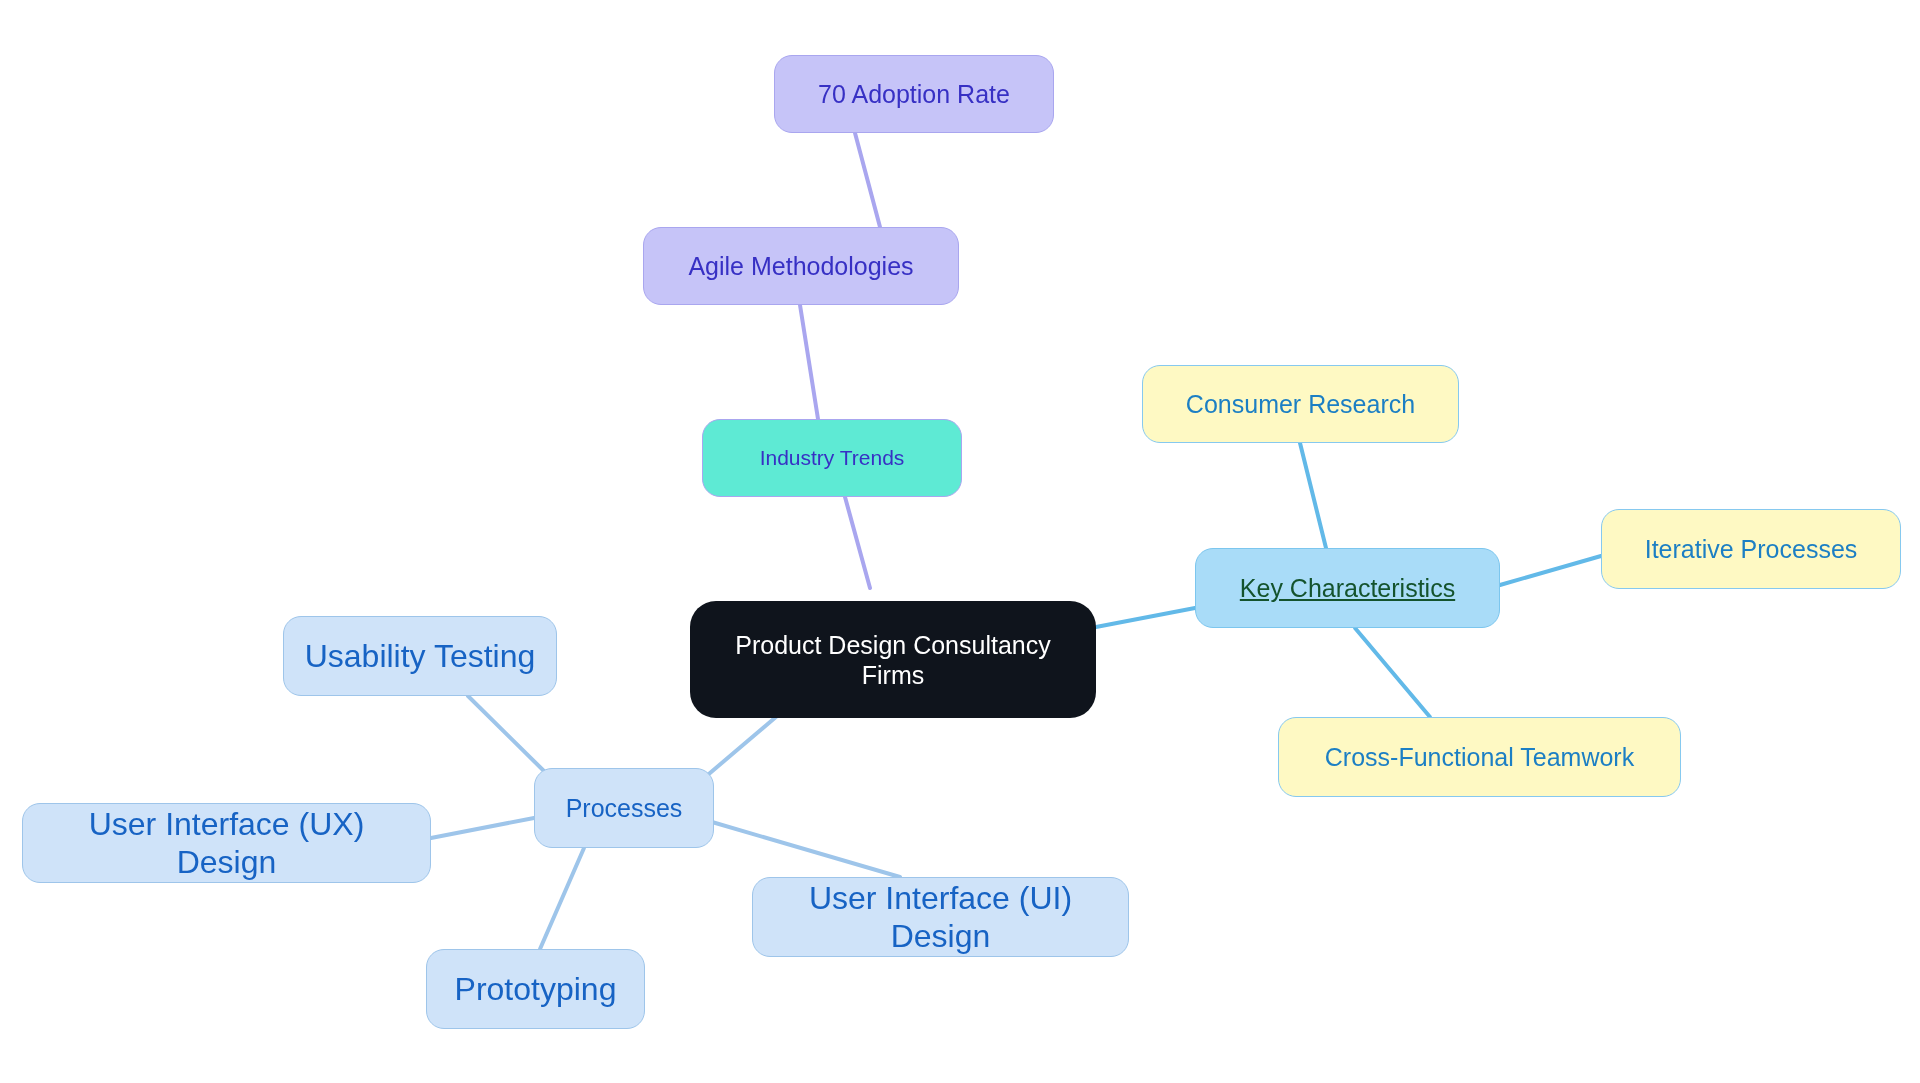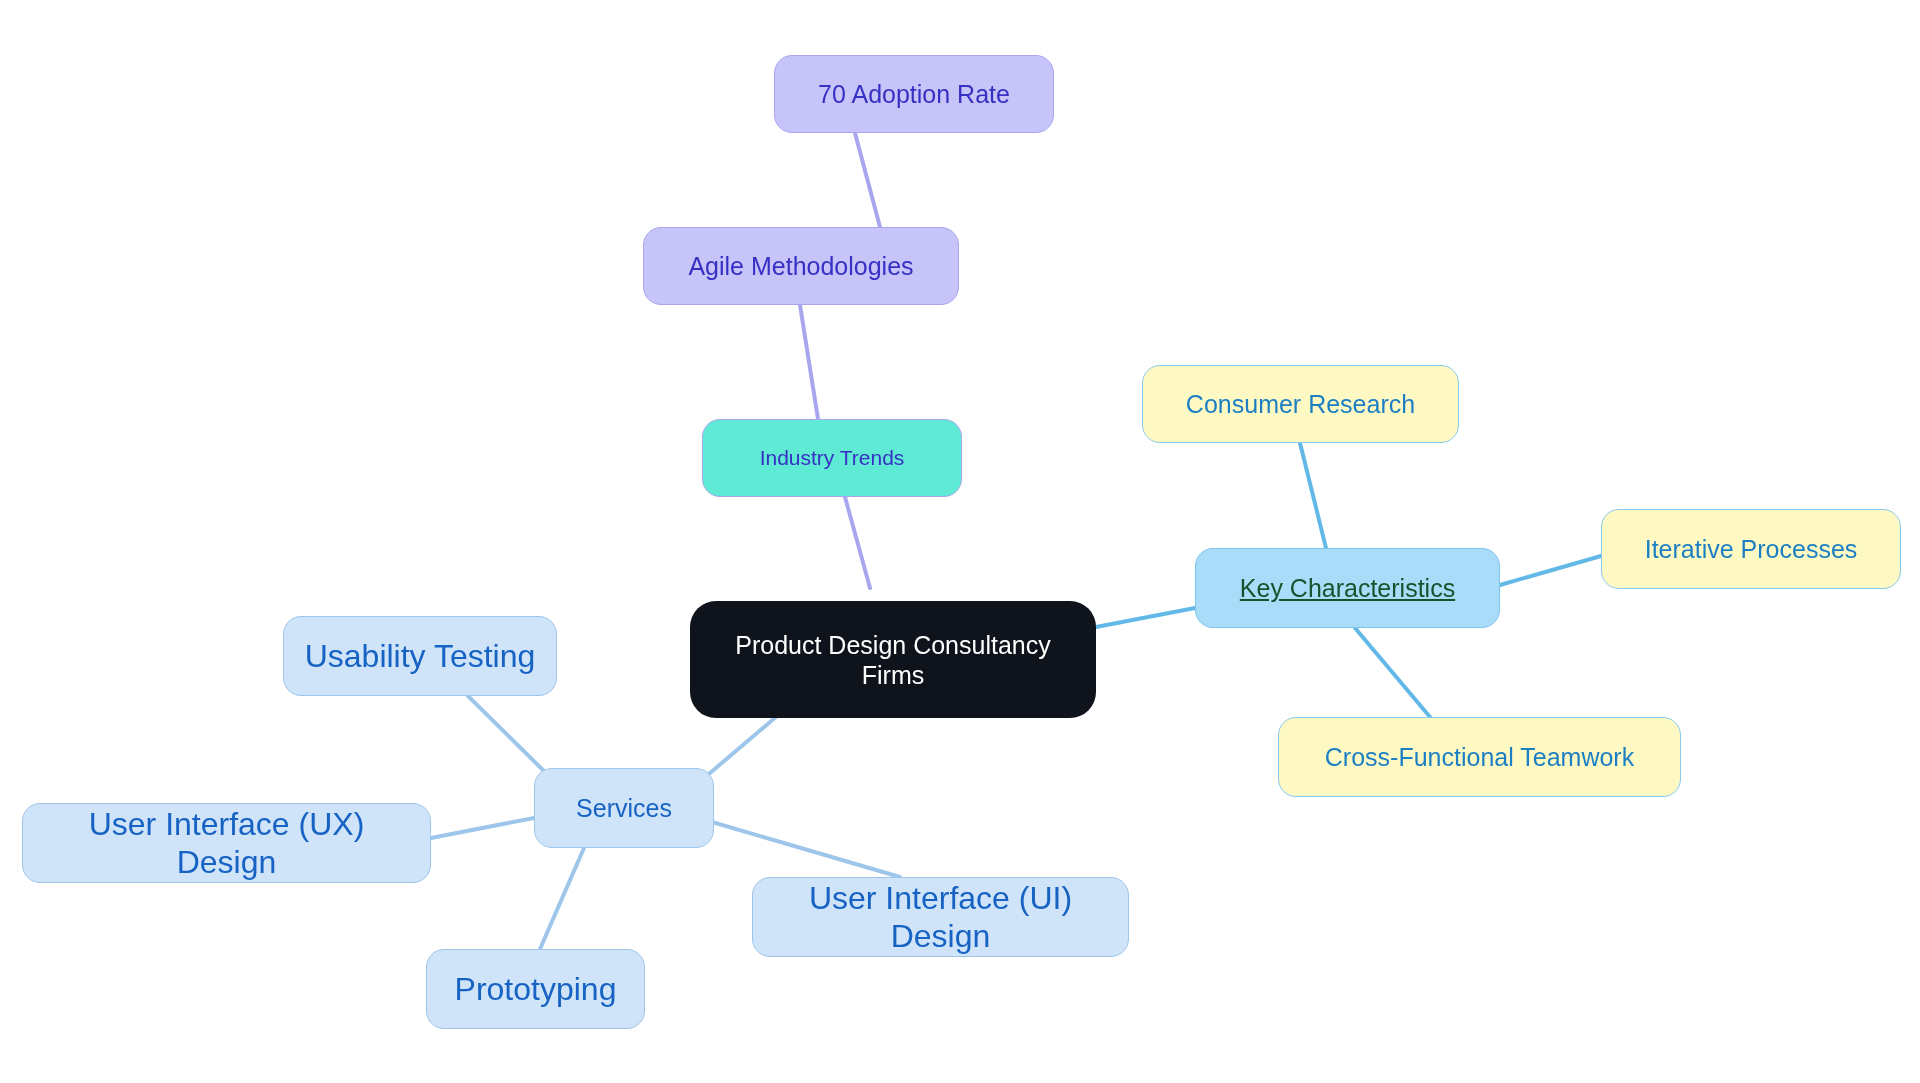--- a/index.html
+++ b/index.html
@@ -105,19 +105,19 @@
   <div id="nodes">
       <div class="node node-root" style="left: 690px; top: 588px; width: 406px; height: 117px; margin-top: 13px;"><span>Product Design Consultancy
 Firms</span></div>
       <div class="node node-branch-purple" style="left: 702px; top: 419px; width: 260px; height: 78px;"><span>Industry Trends</span></div>
       <div class="node node-leaf-purple" style="left: 643px; top: 227px; width: 316px; height: 78px;"><span>Agile Methodologies</span></div>
       <div class="node node-leaf-purple" style="left: 774px; top: 55px; width: 280px; height: 78px;"><span>70 Adoption Rate</span></div>
       <div class="node node-branch-blue" style="left: 1195px; top: 548px; width: 305px; height: 80px;"><span>Key Characteristics</span></div>
       <div class="node node-leaf-blue" style="left: 1142px; top: 365px; width: 317px; height: 78px;"><span>Consumer Research</span></div>
       <div class="node node-leaf-blue" style="left: 1601px; top: 509px; width: 300px; height: 80px; justify-content: center;"><span>Iterative Processes</span></div>
       <div class="node node-leaf-blue" style="left: 1278px; top: 717px; width: 403px; height: 80px;"><span>Cross-Functional Teamwork</span></div>
-      <div class="node node-branch-lightblue" style="left: 534px; top: 768px; width: 180px; height: 80px;"><span>Services</span></div>
+      <div class="node node-branch-lightblue" style="left: 534px; top: 768px; width: 180px; height: 80px;"><span>Processes</span></div>
       <div class="node node-leaf-lightblue" style="left: 283px; top: 616px; width: 274px; height: 80px;"><span>Usability Testing</span></div>
       <div class="node node-leaf-lightblue" style="left: 22px; top: 803px; width: 409px; height: 80px;"><span>User Interface (UX) Design</span></div>
       <div class="node node-leaf-lightblue" style="left: 752px; top: 877px; width: 377px; height: 80px;"><span>User Interface (UI) Design</span></div>
       <div class="node node-leaf-lightblue" style="left: 426px; top: 949px; width: 219px; height: 80px;"><span>Prototyping</span></div>
     </div>
 </div>
 
 </body></html>

